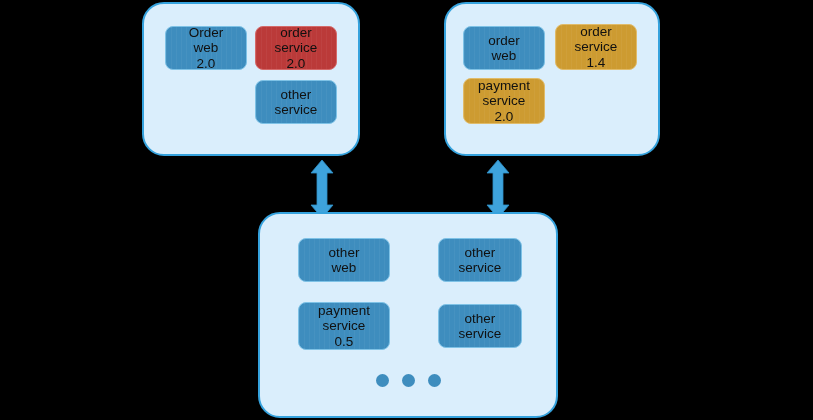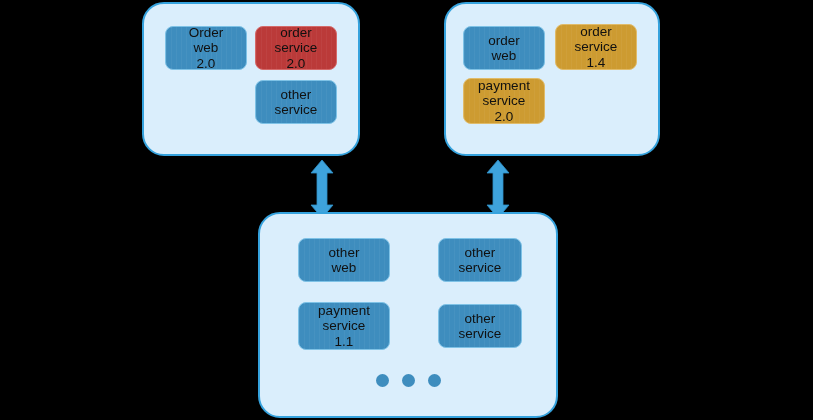--- a/index.html
+++ b/index.html
@@ -157,21 +157,21 @@
     <div class="svc svc-blue" style="left:178px; top:24px; width:84px; height:44px;">
       <div>
         <span>other</span>
         <span>service</span>
       </div>
     </div>
     <div class="svc svc-blue" style="left:38px; top:88px; width:92px; height:48px;">
       <div>
         <span>payment</span>
         <span>service</span>
-        <span>1.1</span>
+        <span>0.5</span>
       </div>
     </div>
     <div class="svc svc-blue" style="left:178px; top:90px; width:84px; height:44px;">
       <div>
         <span>other</span>
         <span>service</span>
       </div>
     </div>
 
     <div class="dots" style="left:116px; top:160px;">

